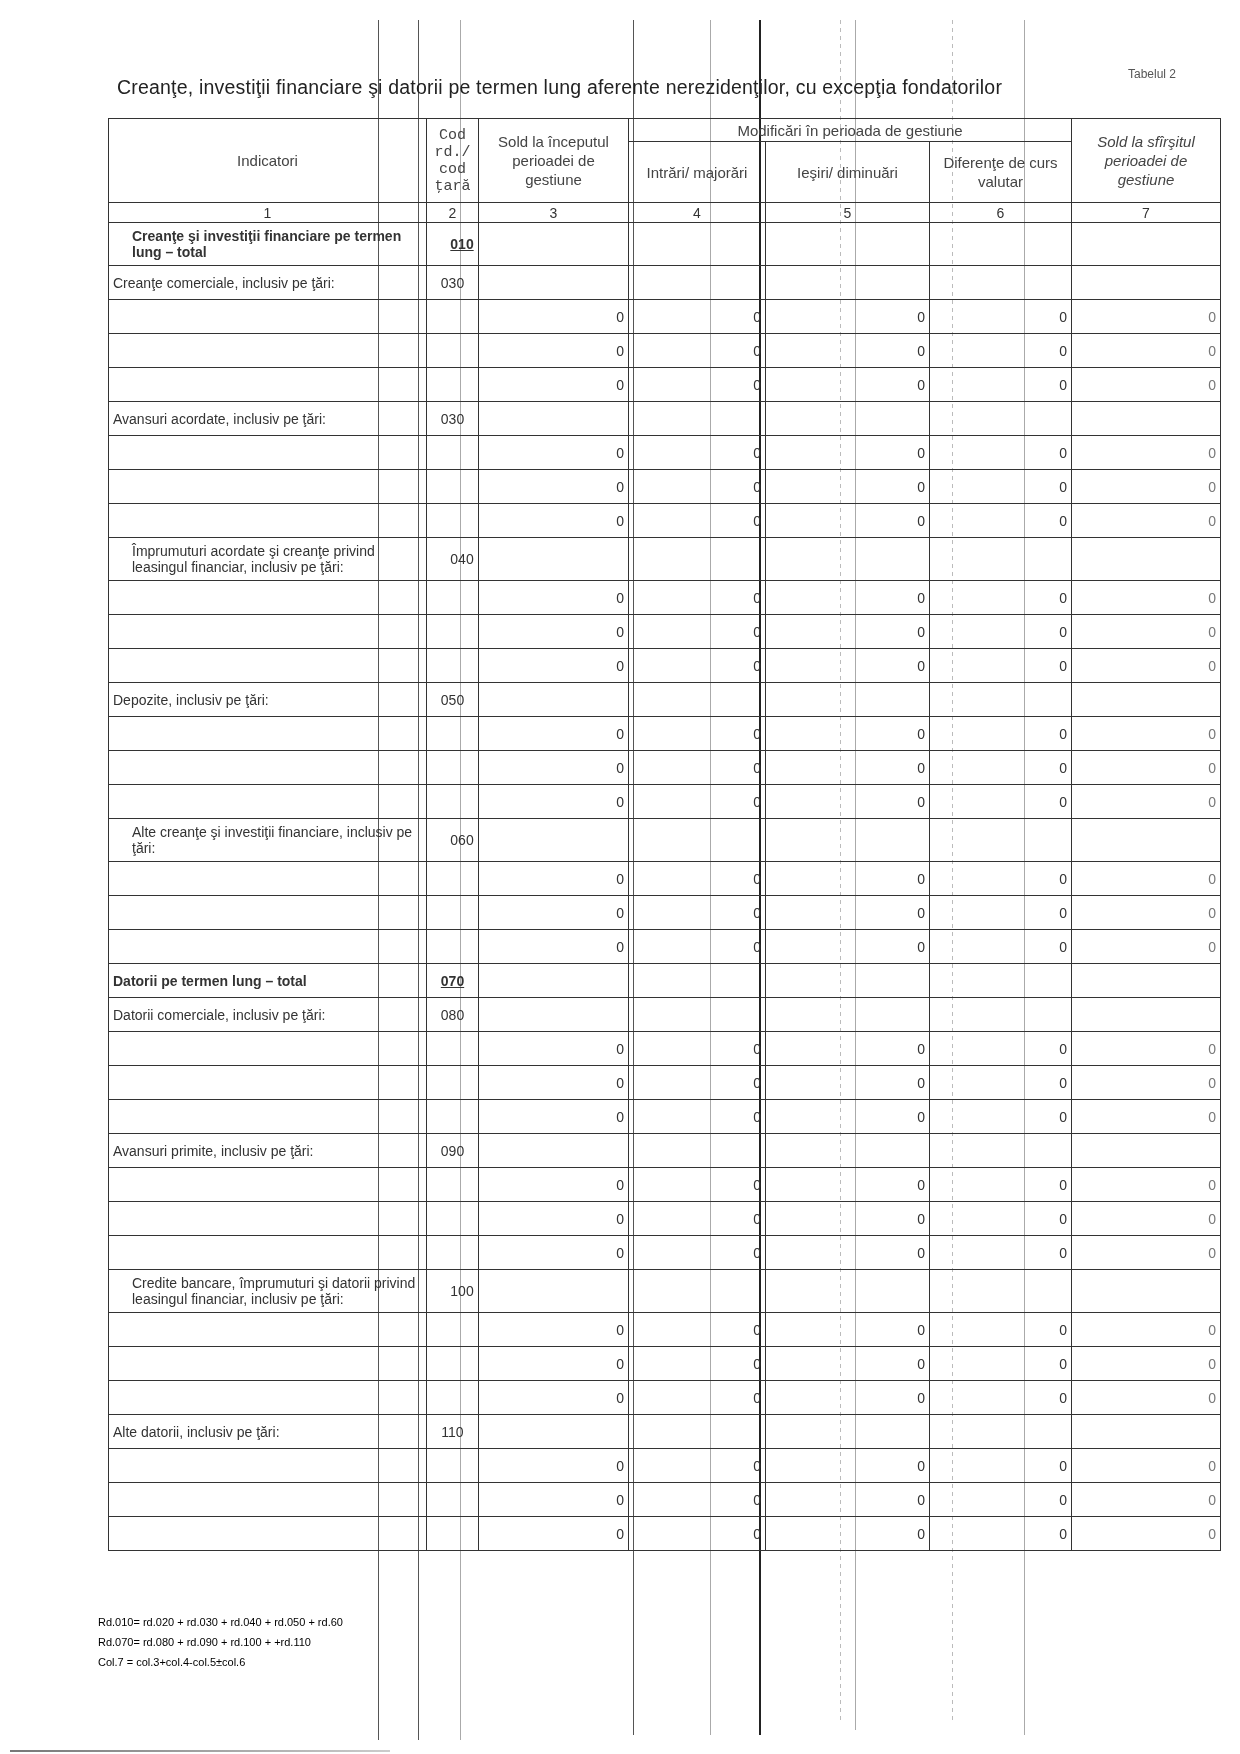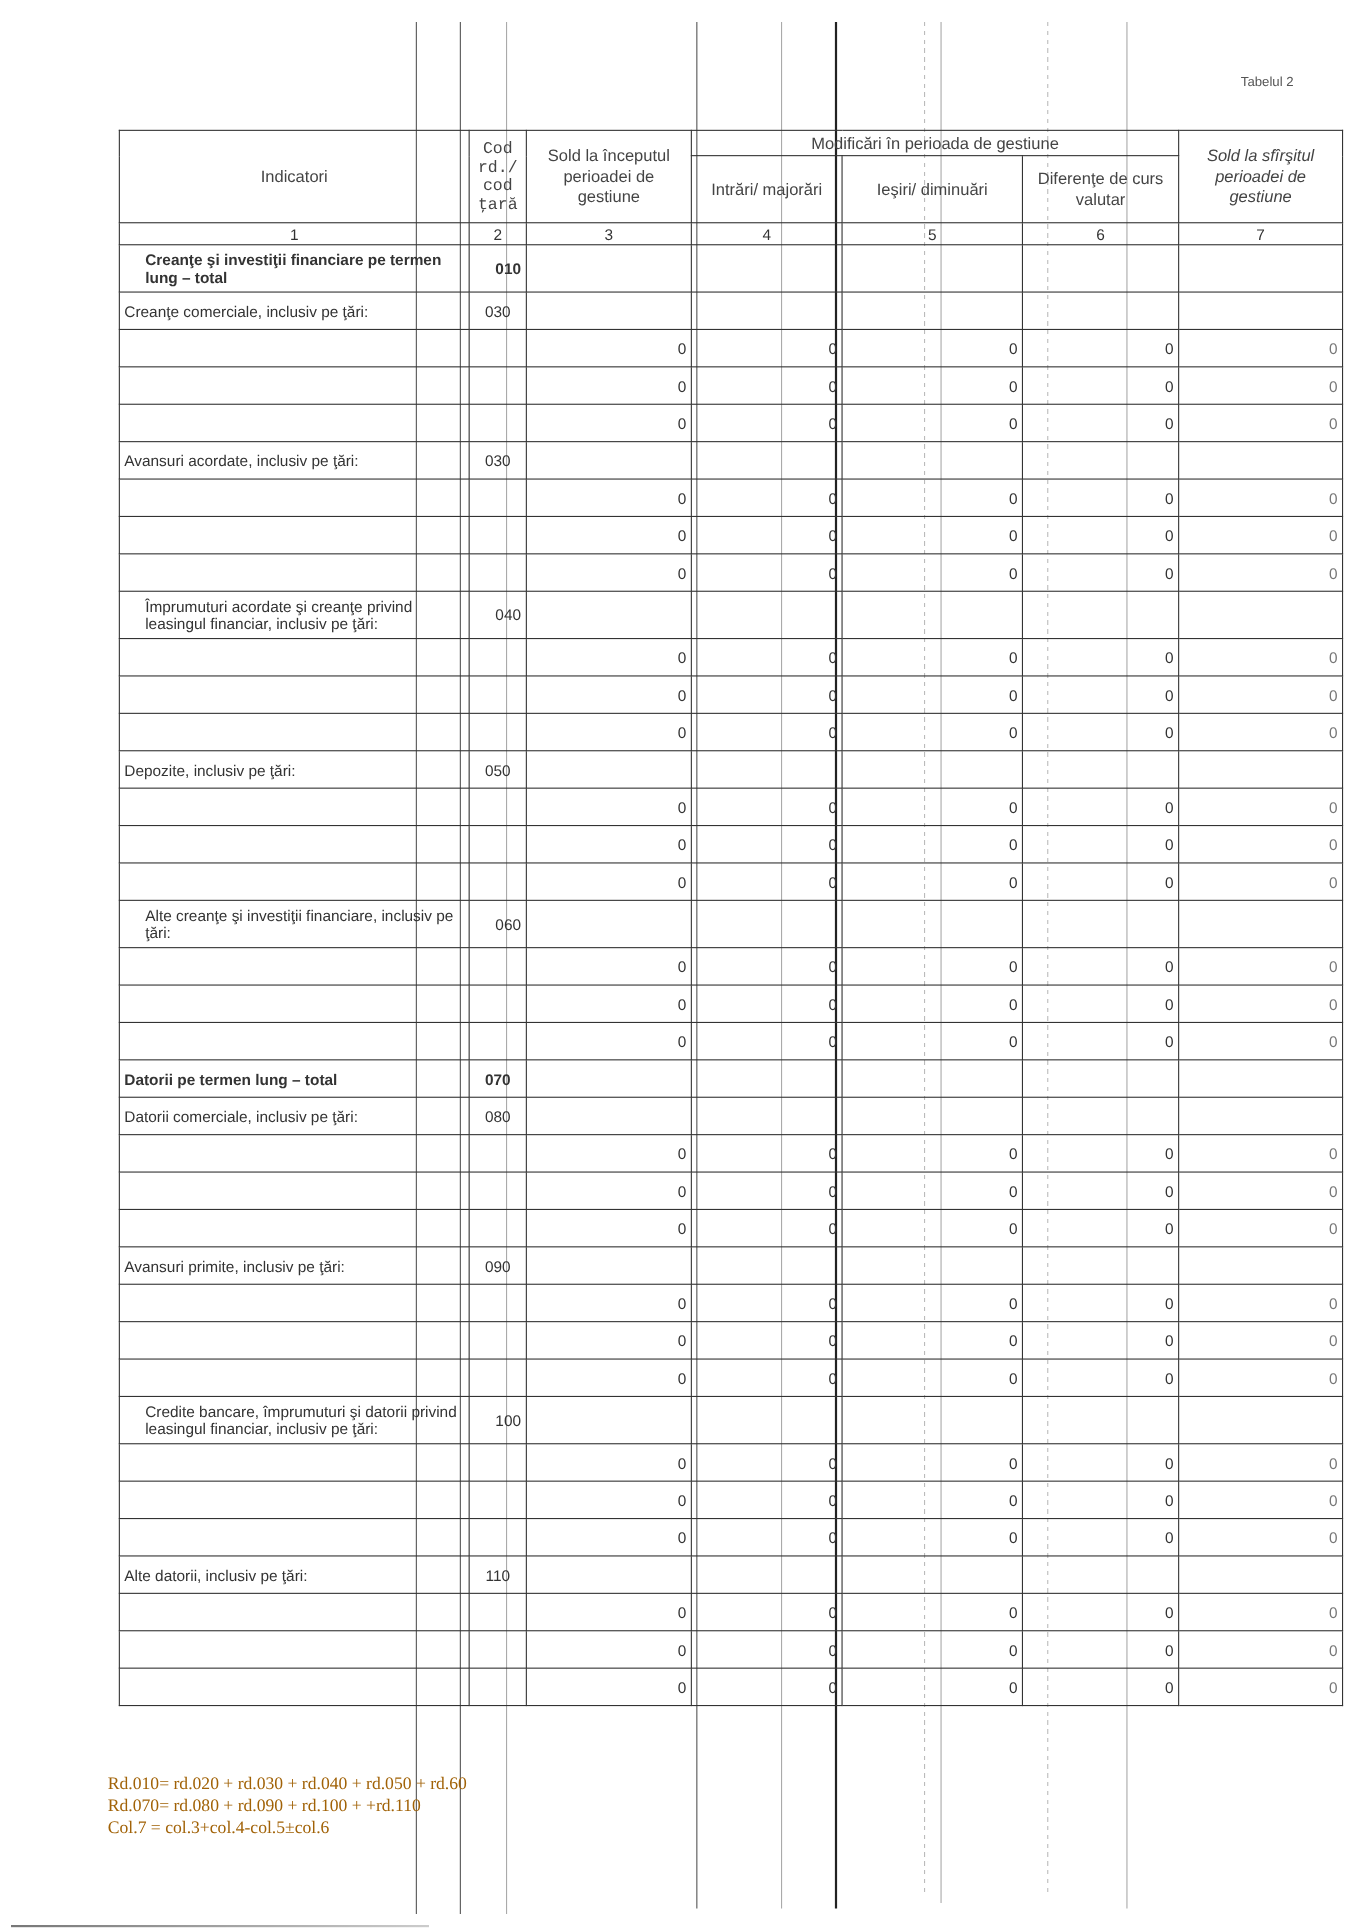--- a/index.html
+++ b/index.html
@@ -21,46 +21,47 @@
     table.form th { text-align: center; line-height: 19px; color: #444; font-size: 15px; }
     .hdr-top th { height: 22px; }
     .hdr-bot th { height: 60px; }
     .num-row td { height: 19px; text-align: center; font-size: 14px; line-height: 14px; }
     tr.row td { height: 33px; }
     tr.row-label td { height: 33px; }
     tr.row-label.tall td { height: 42px; padding-left: 23px; }
     td.ind { text-align: left; font-size: 14px; line-height: 16px; }
     td.ind.bold { font-weight: bold; }
     td.code { text-align: center; font-size: 14px; }
-    td.code.bold { font-weight: bold; }
+    td.code.bold { font-weight: bold; text-decoration: underline; }
     td.val { text-align: right; padding-right: 8px; font-size: 14px; }
     td.val.last { color: #777; }
     .col7hdr { color: #666; font-style: italic; }
 
-    .formulas { position: absolute; left: 98px; top: 1612px; font-size: 16px; line-height: 20px; color: #a16207; font-family: Liberation Serif, serif; }
+    .formulas { position: absolute; left: 98px; top: 1612px; font-size: 11px; line-height: 20px; color: #000000; }
     .scanline { position: absolute; left: 10px; top: 1750px; width: 380px; height: 2px;
       background: linear-gradient(to right, #777, #ccc); }
   </style>
 </head>
 <body>
 
 <div class="page">
 
   <div class="vline" style="left:378px;height:1720px;"></div>
   <div class="vline" style="left:418px;height:1720px;"></div>
   <div class="vline light" style="left:460px;height:1720px;"></div>
   <div class="vline" style="left:633px;height:1715px;"></div>
   <div class="vline light" style="left:710px;height:1715px;"></div>
   <div class="vline" style="left:759px;height:1715px;background:#222;width:2px;"></div>
   <div class="vline dash" style="left:840px;height:1700px;"></div>
   <div class="vline light" style="left:855px;height:1710px;"></div>
   <div class="vline dash" style="left:952px;height:1700px;"></div>
   <div class="vline light" style="left:1024px;height:1715px;"></div>
 
   <div class="tabel-label">Tabelul 2</div>
+  <div class="title">Creanţe, investiţii financiare şi datorii pe termen lung aferente nerezidenţilor, cu excepţia fondatorilor</div>
 
   <table class="form">
     <colgroup>
       <col style="width:318px">
       <col style="width:52px">
       <col style="width:150px">
       <col style="width:137px">
       <col style="width:164px">
       <col style="width:142px">
       <col style="width:149px">

